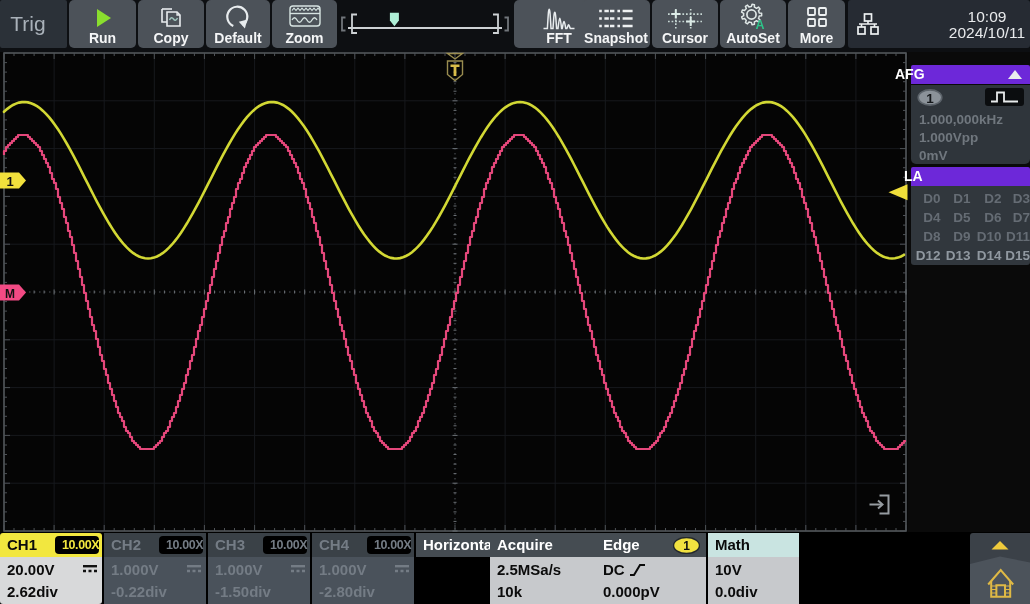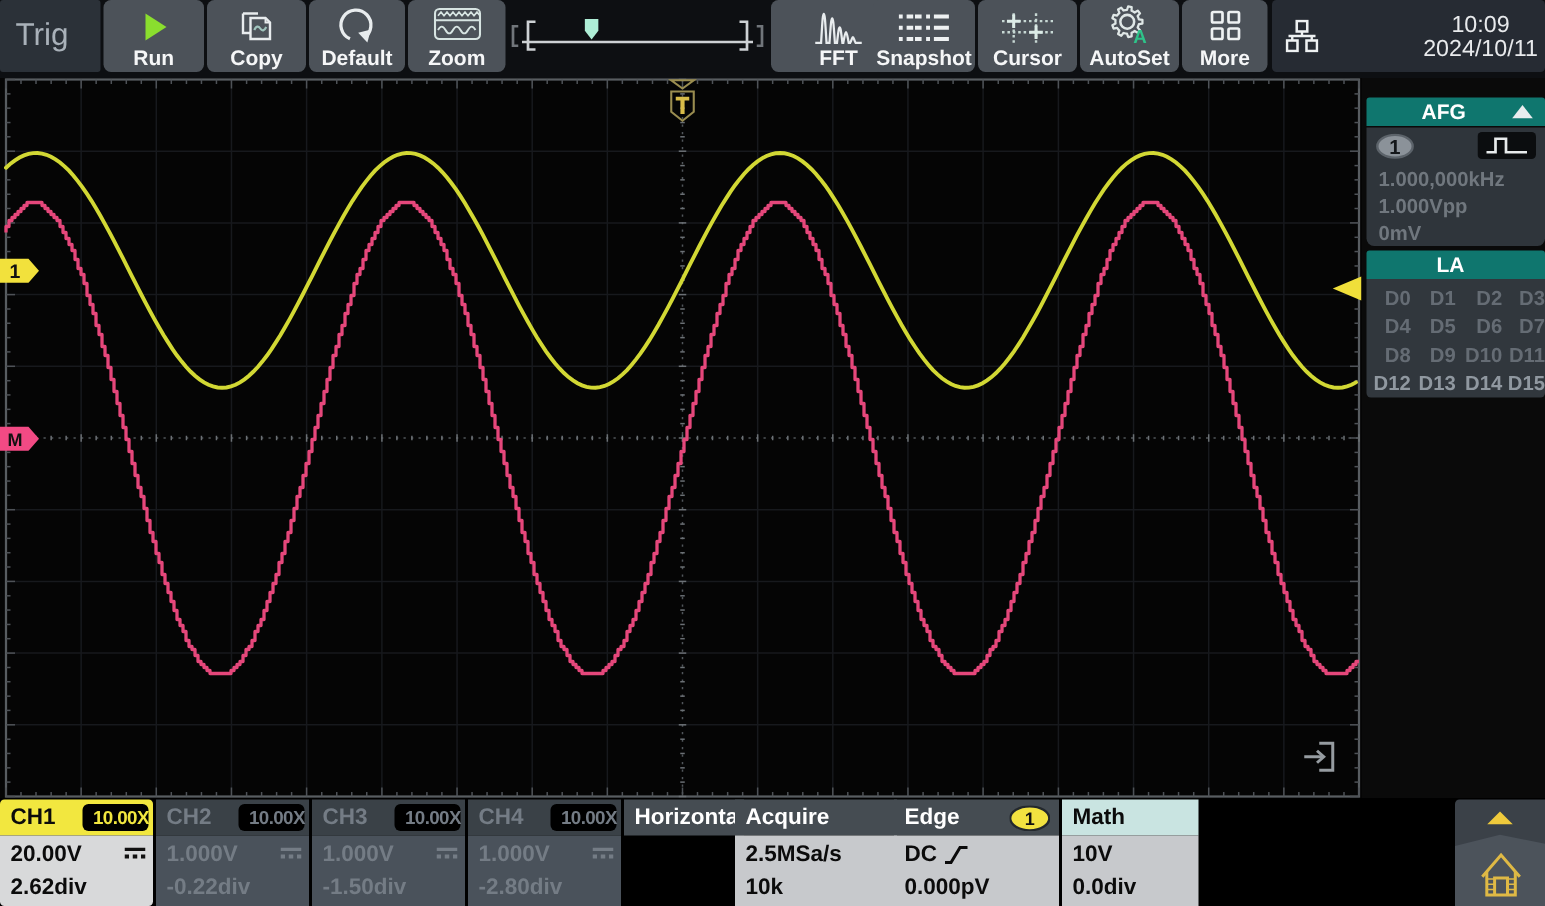--- a/index.html
+++ b/index.html
@@ -7,21 +7,21 @@
 
 #tb{position:absolute;left:0;top:0;width:1030px;height:52px;background:#0d0f12}
 .btn{position:absolute;top:0;height:48px;background:#4c5259;border-radius:5px;color:#f2f4f5;text-align:center}
 .btn .lb{position:absolute;bottom:2px;width:100%;font-size:14px;font-weight:bold;color:#f5f6f7}
 .btn svg{position:absolute;top:5px;left:50%;transform:translateX(-50%)}
 #trig{position:absolute;left:0;top:0;width:67px;height:48px;background:#2b3138;color:#a9b1b9;font-size:21px;line-height:48px;text-align:center;text-indent:-11px;border-radius:2px}
 #timep{position:absolute;left:848px;top:0;width:182px;height:48px;background:#262b33;border-radius:3px}
 #timep .t{position:absolute;left:92px;width:94px;top:9px;font-size:15.5px;color:#e8eaec;text-align:center;line-height:15.5px}
 
 #side{position:absolute;left:908px;top:52px;width:122px;height:480px;background:#0a0a0a}
-.shead{position:absolute;left:3px;width:119px;height:19px;background:#0f766e;color:#fff;font-size:14px;font-weight:bold;text-align:center;line-height:19px;border-radius:2px 2px 0 0}
+.shead{position:absolute;left:3px;width:119px;height:19px;background:#6d28d9;color:#fff;font-size:14px;font-weight:bold;text-align:left;line-height:19px;border-radius:2px 2px 0 0}
 #afgbody{position:absolute;left:3px;top:33px;width:119px;height:79px;background:#2f353b;border-radius:0 0 5px 5px}
 .afgline{position:absolute;left:8px;font-size:13.5px;font-weight:bold;color:#70777e}
 #labody{position:absolute;left:3px;top:134px;width:119px;height:79px;background:#31373d;border-radius:0 0 3px 3px}
 .dl{position:absolute;font-size:13.5px;font-weight:bold;color:#656c74;width:34px;text-align:right}
 
 #bb{position:absolute;left:0;top:532px;width:1030px;height:72px;background:#000}
 .pan{position:absolute;top:1px;height:71px}
 .phead{position:absolute;left:0;top:0;width:100%;height:24px;line-height:24px;font-size:15px;font-weight:bold}
 .pbody{position:absolute;left:0;top:24px;width:100%;height:47px;font-size:15px;font-weight:bold}
 .r1{position:absolute;left:7px;top:2px;height:21px;line-height:21px}

